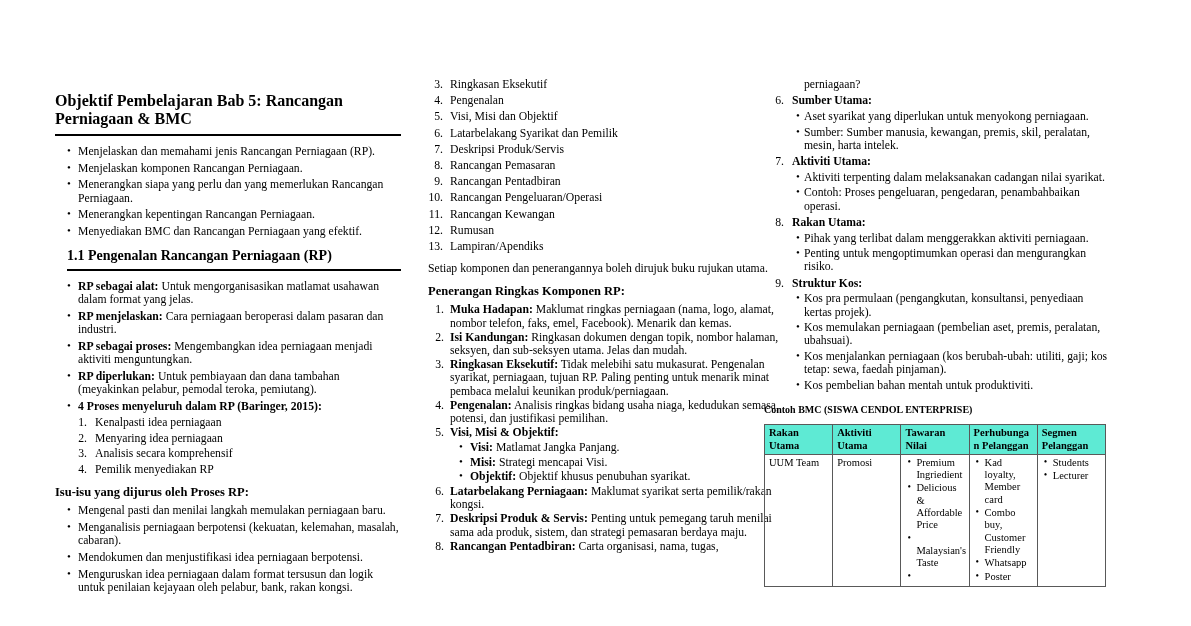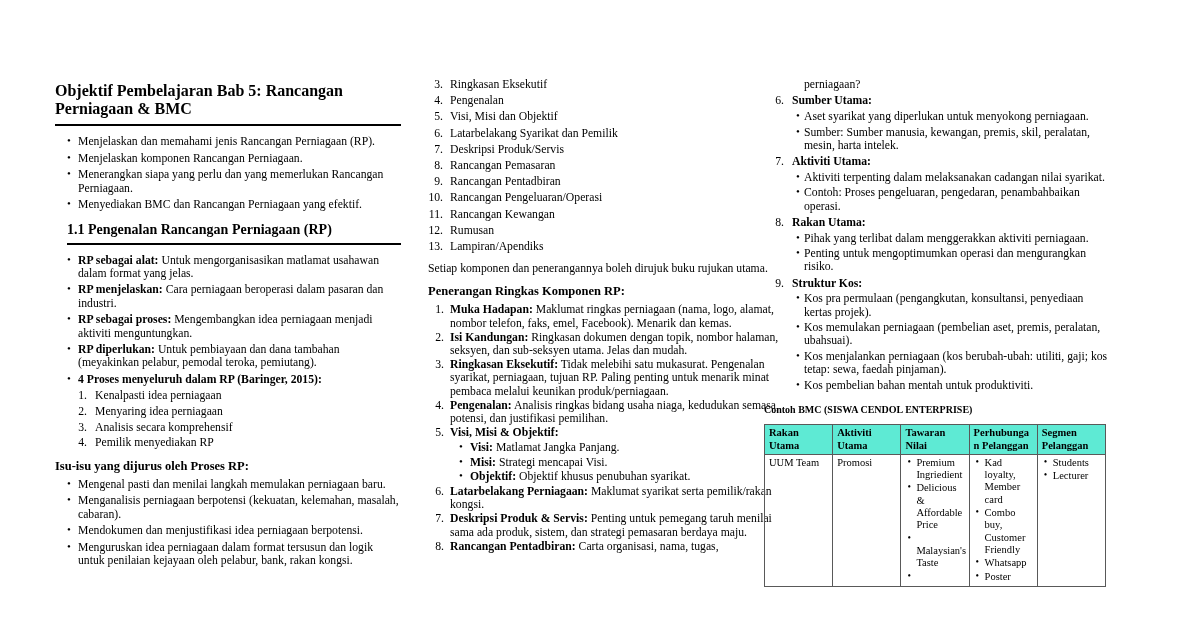--- a/index.html
+++ b/index.html
@@ -3,21 +3,21 @@
 <meta charset="utf-8">
 <style>
   html,body { margin:0; padding:0; }
   body {
     width:1191px; height:626px; overflow:hidden;
     background:#ffffff; color:#000;
     font-family:"Liberation Serif","DejaVu Serif",serif;
   }
   .page { position:relative; width:1191px; height:626px; background:#fff; }
   .col { position:absolute; font-size:11.7px; line-height:13.2px; }
-  #col1 { left:55px;  top:82px; width:346px; }
+  #col1 { left:55px;  top:92px; width:346px; }
   #col2 { left:428px; top:78px; width:363px; }
   #col3 { left:764px; top:78px; width:344px; }
 
   .h1 { font-size:16px; font-weight:bold; line-height:18px;
         border-bottom:2px solid #000; padding-bottom:6px; margin:0 0 9px 0; }
   .h2 { font-size:14px; font-weight:bold; line-height:16px;
         border-bottom:2px solid #000; padding-bottom:5px; margin:10px 0 9px 12px; }
   .h3 { font-size:12.5px; font-weight:bold; line-height:14px; margin:9px 0 5px 0; }
   .h2b { font-size:10px; font-weight:bold; line-height:16px; margin:10px 0 6px 0; }
 
@@ -59,20 +59,21 @@
 
 <div class="page">
 
   <div class="col" id="col1">
     <div class="h1">Objektif Pembelajaran Bab 5: Rancangan Perniagaan &amp; BMC</div>
 
     <div>
       <div class="li">Menjelaskan dan memahami jenis Rancangan Perniagaan (RP).</div>
       <div class="li">Menjelaskan komponen Rancangan Perniagaan.</div>
       <div class="li">Menerangkan siapa yang perlu dan yang memerlukan Rancangan Perniagaan.</div>
+      <div class="li">Menerangkan kepentingan Rancangan Perniagaan.</div>
       <div class="li">Menyediakan BMC dan Rancangan Perniagaan yang efektif.</div>
     </div>
 
     <div class="h2">1.1 Pengenalan Rancangan Perniagaan (RP)</div>
 
     <div>
       <div class="li"><span class="b">RP sebagai alat:</span><span> Untuk mengorganisasikan matlamat usahawan dalam format yang jelas.</span></div>
       <div class="li"><span class="b">RP menjelaskan:</span><span> Cara perniagaan beroperasi dalam pasaran dan industri.</span></div>
       <div class="li"><span class="b">RP sebagai proses:</span><span> Mengembangkan idea perniagaan menjadi aktiviti menguntungkan.</span></div>
       <div class="li"><span class="b">RP diperlukan:</span><span> Untuk pembiayaan dan dana tambahan (meyakinkan pelabur, pemodal teroka, pemiutang).</span></div>

